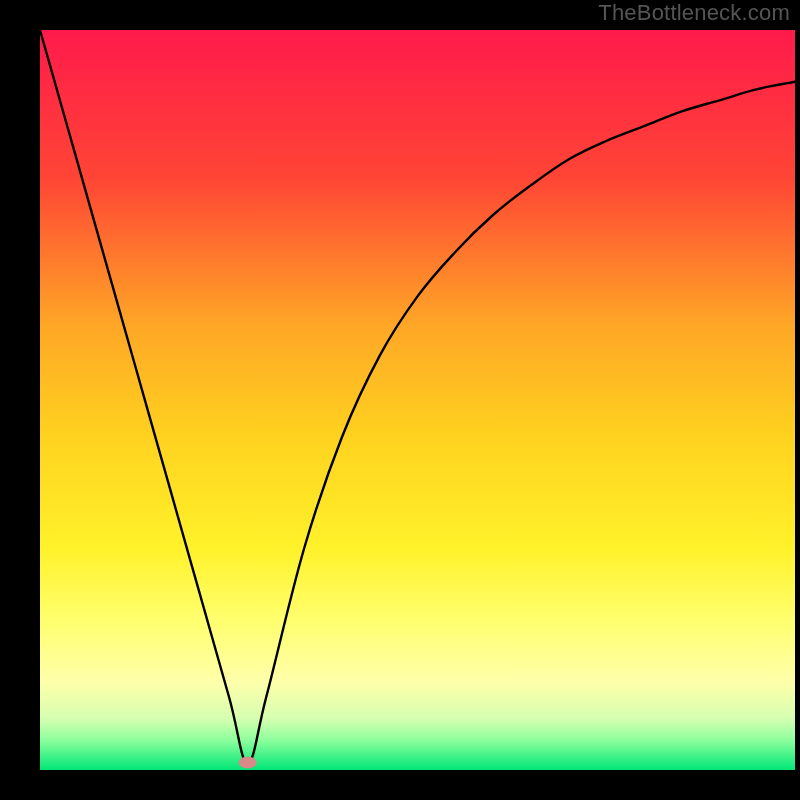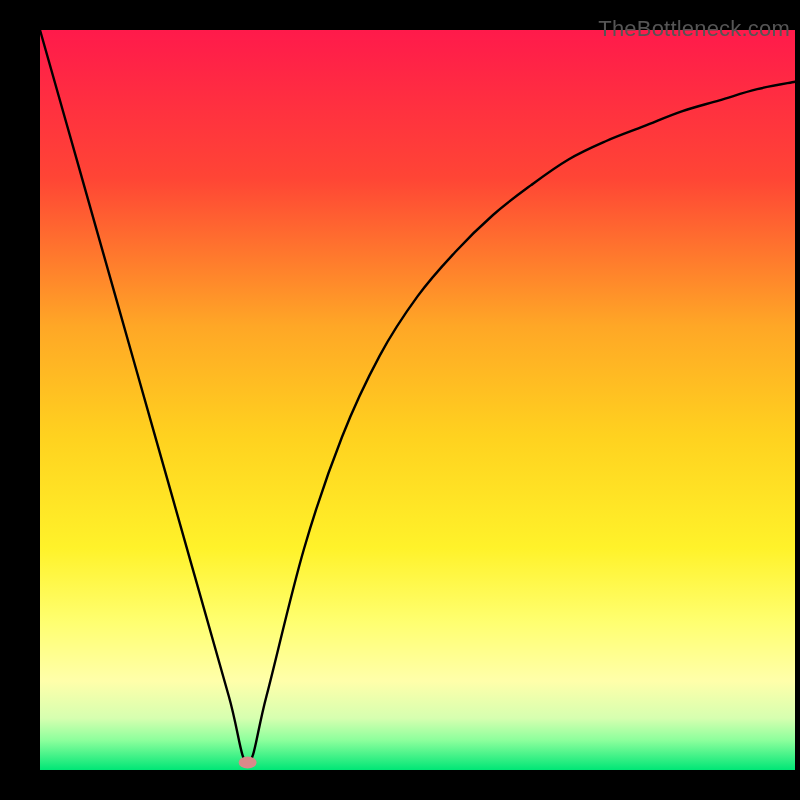--- a/index.html
+++ b/index.html
@@ -14,21 +14,21 @@
   .canvas-wrap {
     position: relative;
     width: 800px;
     height: 800px;
   }
   svg {
     display: block;
   }
   .watermark {
     position: absolute;
-    top: 16px;
+    top: 0;
     right: 10px;
     color: #555;
     font-size: 22px;
     font-weight: 400;
     letter-spacing: 0.2px;
     user-select: none;
   }
 </style>
 </head>
 <body>

